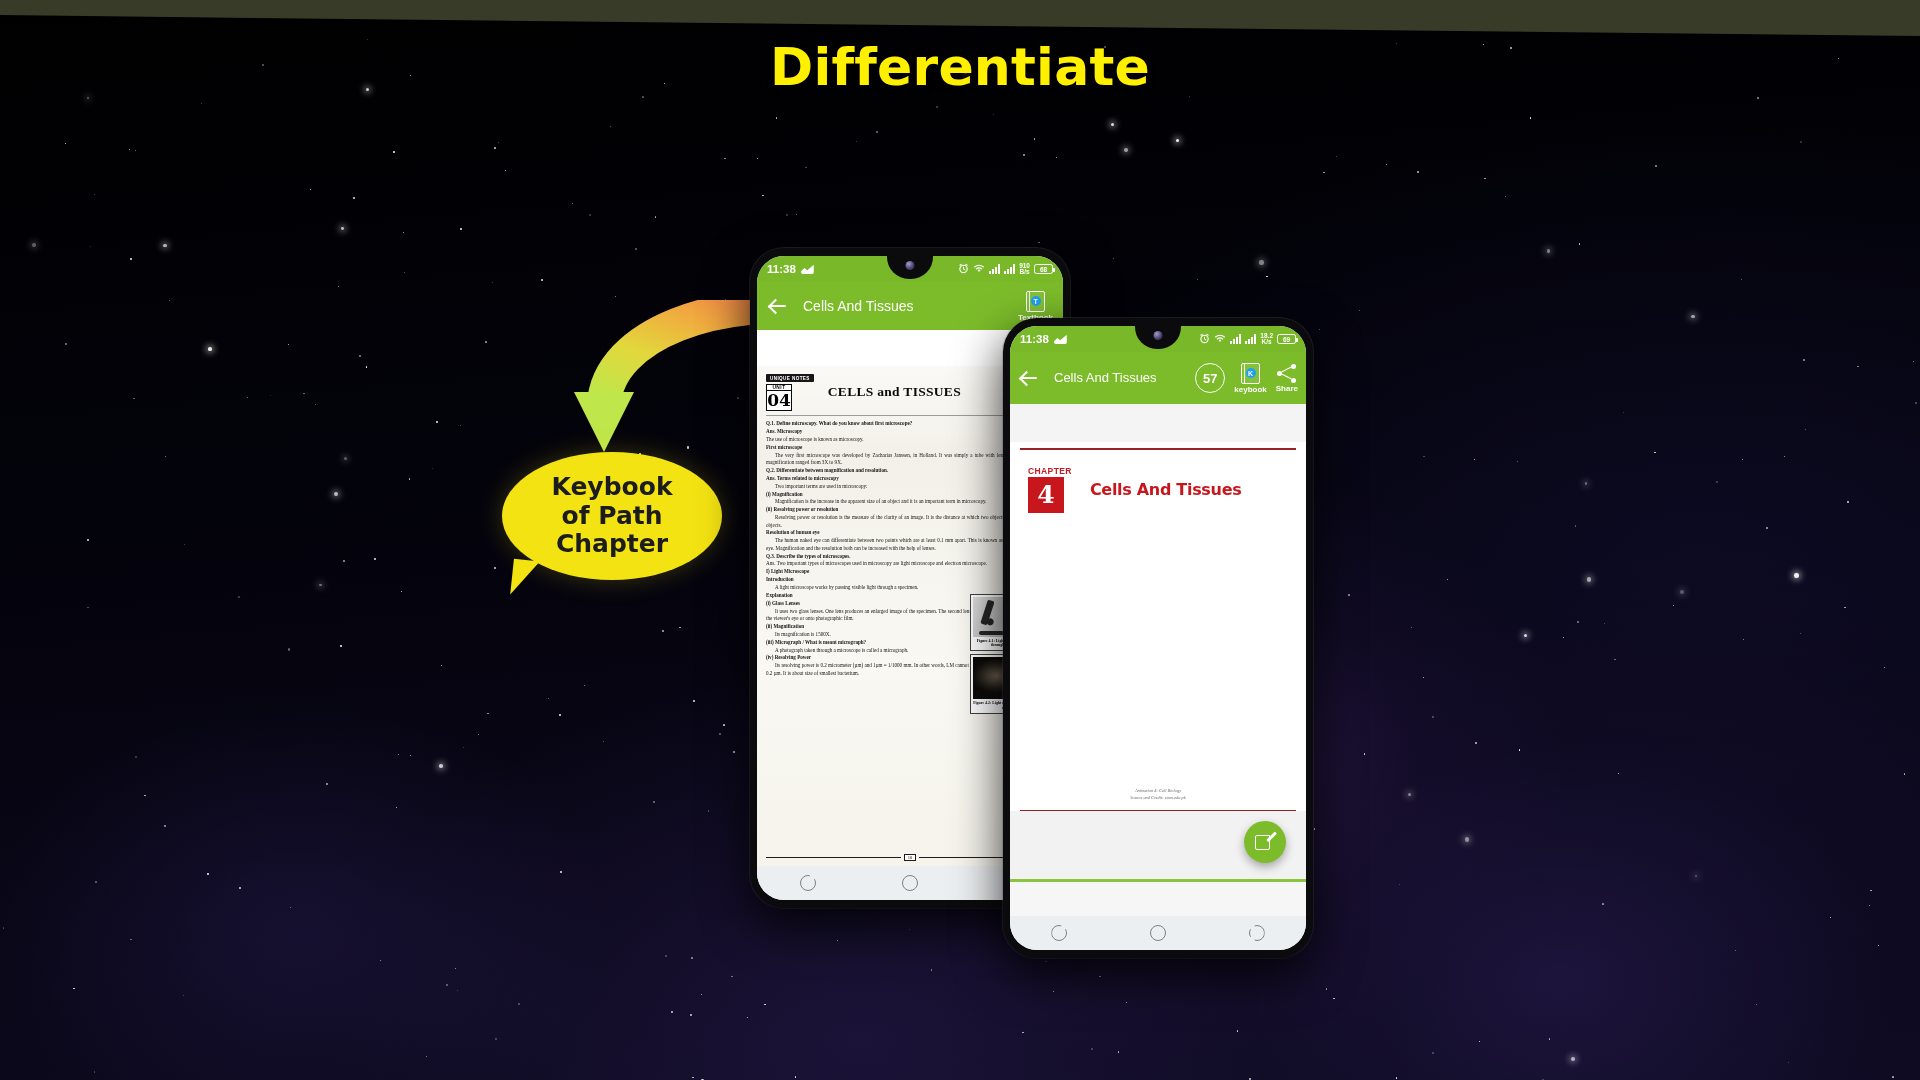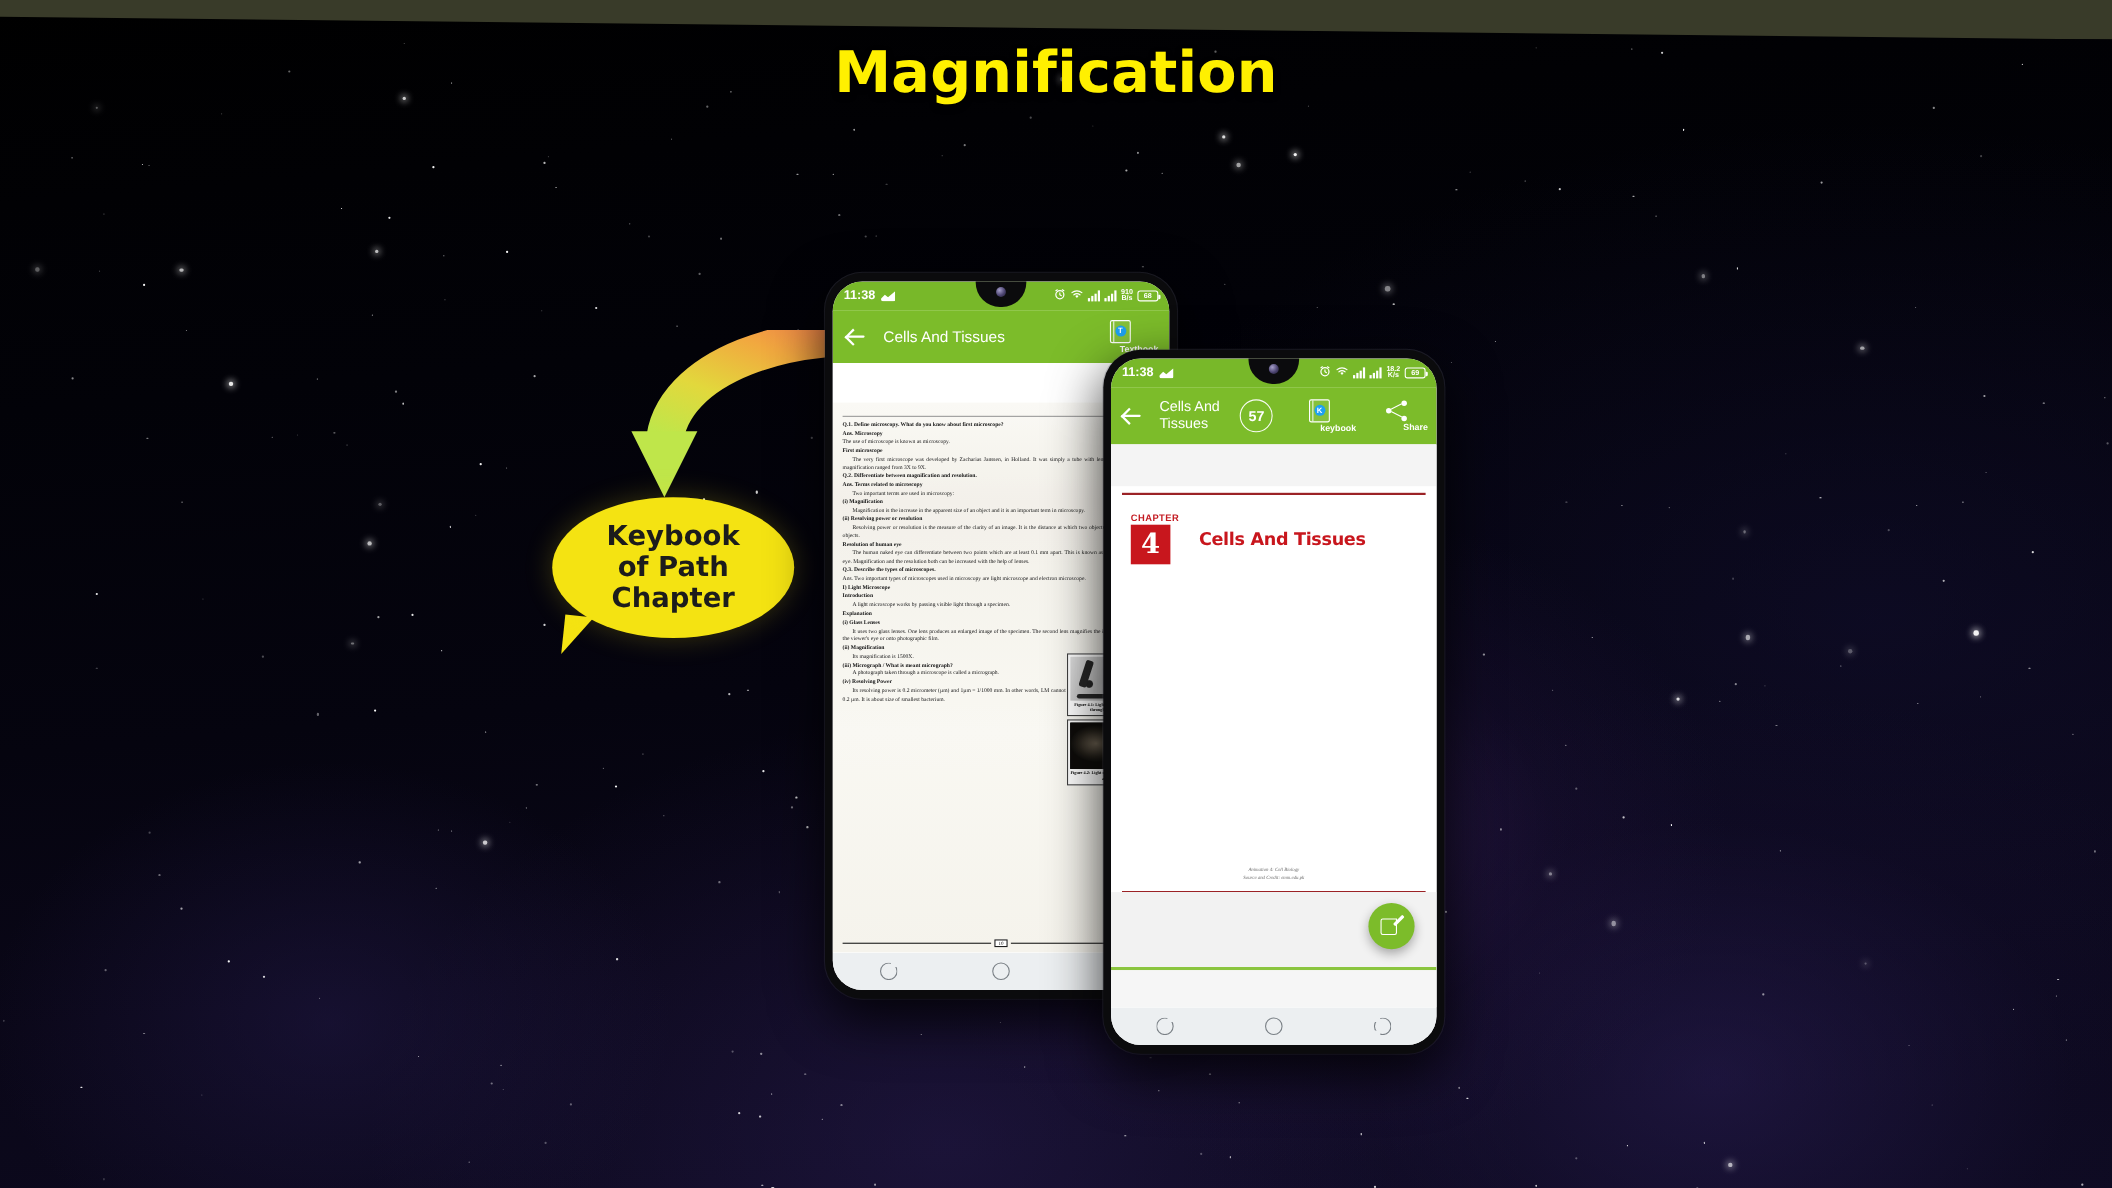--- a/index.html
+++ b/index.html
@@ -179,21 +179,21 @@
   }
   #phone-front .appbar-title { font-size: 13px; max-width: 104px; }
   .appbar-actions { margin-left: auto; display: flex; align-items: center; gap: 9px; }
   .badge-count {
     width: 30px; height: 30px; border-radius: 50%;
     border: 1.6px solid rgba(255,255,255,0.95);
     color:#fff; font-size: 13px; font-weight: 600;
     display:flex; align-items:center; justify-content:center;
   }
   .action-btn { display:flex; flex-direction:column; align-items:center; gap:1px; cursor:pointer; }
-  .action-label { color:#fff; font-size:8px; font-weight:600;margin-left:34px; }
+  .action-label { color:#fff; font-size:8px; font-weight:600; }
   .book-ico {
     width: 19px; height: 21px; position: relative;
   }
   .book-ico .cover {
     position:absolute; inset:0; border:1.6px solid #fff; border-radius:2px;
     background: rgba(255,255,255,0.08);
   }
   .book-ico .spine { position:absolute; left:3px; top:1px; bottom:1px; width:1.4px; background:#fff; opacity:.85;}
   .book-ico .chip {
     position:absolute; left:50%; top:50%; transform:translate(-50%,-50%);
@@ -669,21 +669,21 @@
       <span class="star glow" style="width: 3.22px; height: 3.22px; left: 1175.9px; top: 139.2px; opacity: 0.95;"></span>
       <span class="star glow" style="width: 3.51px; height: 3.51px; left: 1546.9px; top: 249.2px; opacity: 0.49;"></span>
       <span class="star" style="width: 1.2px; height: 1.2px; left: 1310.3px; top: 581.7px; opacity: 0.34;"></span>
       <span class="star" style="width: 1.06px; height: 1.06px; left: 1216.7px; top: 947.6px; opacity: 0.31;"></span>
       <span class="star" style="width: 1.99px; height: 1.99px; left: 1091.2px; top: 614.5px; opacity: 0.34;"></span>
       <span class="star" style="width: 1.54px; height: 1.54px; left: 733px; top: 751.1px; opacity: 0.76;"></span>
       <span class="star" style="width: 1.44px; height: 1.44px; left: 1518.7px; top: 749.2px; opacity: 0.99;"></span>
     </div>
 
   <div class="headline">
-    <span class="l1">Magnification</span>
+    <span class="l1">Differentiate</span>
   </div>
 
   <div class="arrow-wrap">
     <svg width="330" height="180" viewBox="0 0 330 180">
       <defs>
         <linearGradient id="arrowGrad" x1="100%" y1="0%" x2="10%" y2="100%">
           <stop offset="0%" stop-color="#f4734f"></stop>
           <stop offset="35%" stop-color="#f1a93f"></stop>
           <stop offset="68%" stop-color="#e2d83c"></stop>
           <stop offset="100%" stop-color="#bfe64a"></stop>
@@ -761,20 +761,31 @@
             </span>
             <span class="action-label">Textbook</span>
           </div>
         </div>
       </div>
 
       <div class="tb-body">
         <div class="tb-gap"></div>
         <div class="tb-page">
 
+          <div class="tb-hdr-row">
+            <div>
+              <div class="tag-unique">UNIQUE NOTES</div>
+              <div class="unit-box">
+                <div class="u-lbl">UNIT</div>
+                <div class="u-num">04</div>
+              </div>
+            </div>
+            <div class="tb-title">CELLS and TISSUES</div>
+            <div class="tag-biology">BIOLOGY</div>
+          </div>
 
           <div class="tb-rule"></div>
 
           <div class="fig-col" style="top:228px;">
             <div class="fig-box">
               <div class="fig-img"></div>
               <div class="fig-cap">Figure 4.1: Light microscope: Path of light through the lenses (right)</div>
             </div>
             <div class="fig-box">
               <div class="fig-img micro2"></div>

